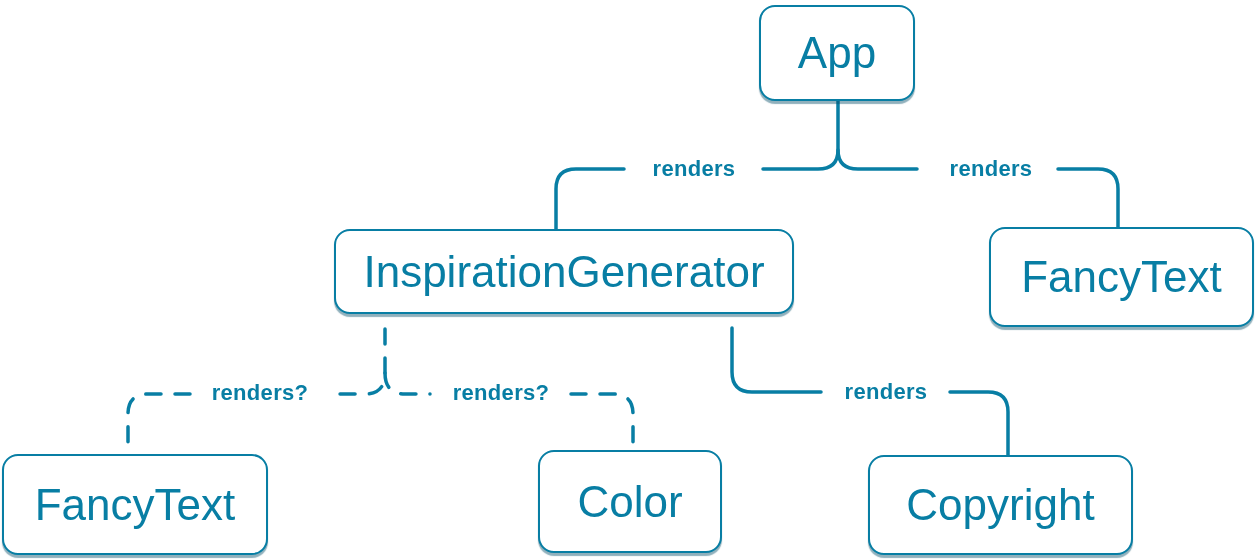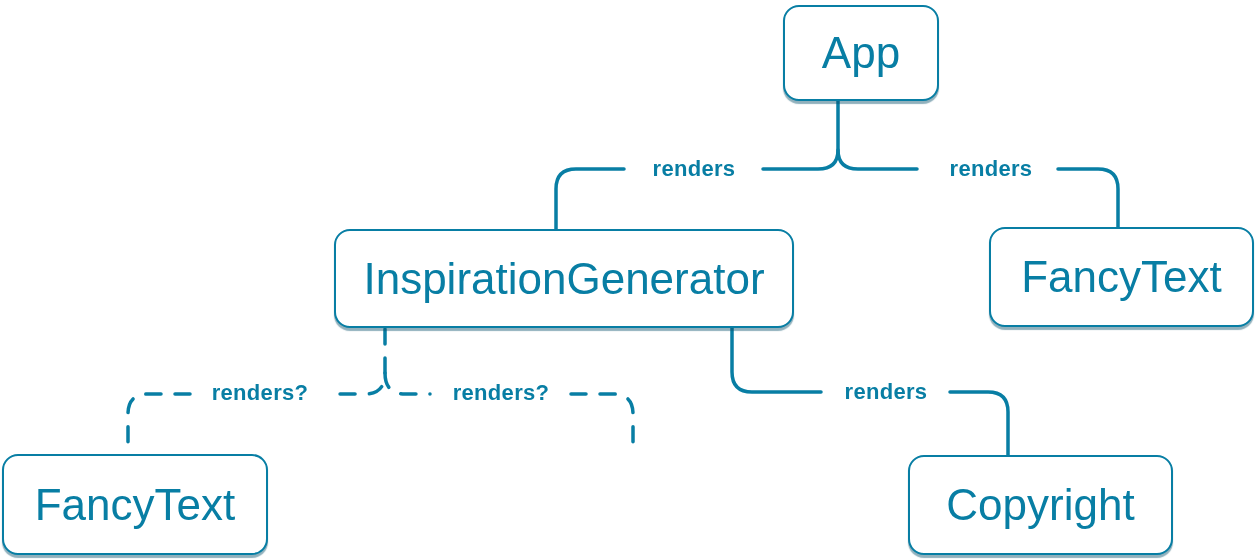--- a/index.html
+++ b/index.html
@@ -73,38 +73,41 @@
     <path class="edge dashed" d="M 385 329 L 385 373 Q 385 394 365 394 L 333 394" stroke="#087ea4"></path>
     <path class="edge dashed" d="M 190 394 L 148 394 Q 128 394 128 414 L 128 454" stroke="#087ea4"></path>
 
     <path class="edge dashed" d="M 385 373 Q 385 394 405 394 L 430 394" stroke="#087ea4"></path>
     <path class="edge dashed" d="M 571 394 L 613 394 Q 633 394 633 414 L 633 450" stroke="#087ea4"></path>
 
     <path class="edge" d="M 732 328 L 732 372 Q 732 392 752 392 L 821 392" stroke="#087ea4"></path>
     <path class="edge" d="M 950 392 L 988 392 Q 1008 392 1008 412 L 1008 455" stroke="#087ea4"></path>
   </svg>
 
-  <div class="node" style="left:783px; top:5px; width:156px; height:96px;">
+  <div class="node" style="left:759px; top:5px; width:156px; height:96px;">
     <span class="node-label">App</span>
   </div>
 
-  <div class="node" style="left:334px; top:229px; width:460px; height:99px;">
+  <div class="node" style="left:334px; top:229px; width:460px; height:85px;">
     <span class="node-label">InspirationGenerator</span>
   </div>
 
   <div class="node" style="left:989px; top:227px; width:265px; height:100px;">
     <span class="node-label">FancyText</span>
   </div>
 
   <div class="node" style="left:2px; top:454px; width:266px; height:101px;">
     <span class="node-label">FancyText</span>
   </div>
 
+  <div class="node" style="left:538px; top:450px; width:184px; height:103px;">
+    <span class="node-label">Color</span>
+  </div>
 
-  <div class="node" style="left:908px; top:455px; width:265px; height:100px;">
+  <div class="node" style="left:868px; top:455px; width:265px; height:100px;">
     <span class="node-label">Copyright</span>
   </div>
 
   <span class="edge-label" style="left:694px; top:169px;">renders</span>
   <span class="edge-label" style="left:991px; top:169px;">renders</span>
   <span class="edge-label" style="left:260px; top:393px;">renders?</span>
   <span class="edge-label" style="left:501px; top:393px;">renders?</span>
   <span class="edge-label" style="left:886px; top:392px;">renders</span>
 
 </div>

